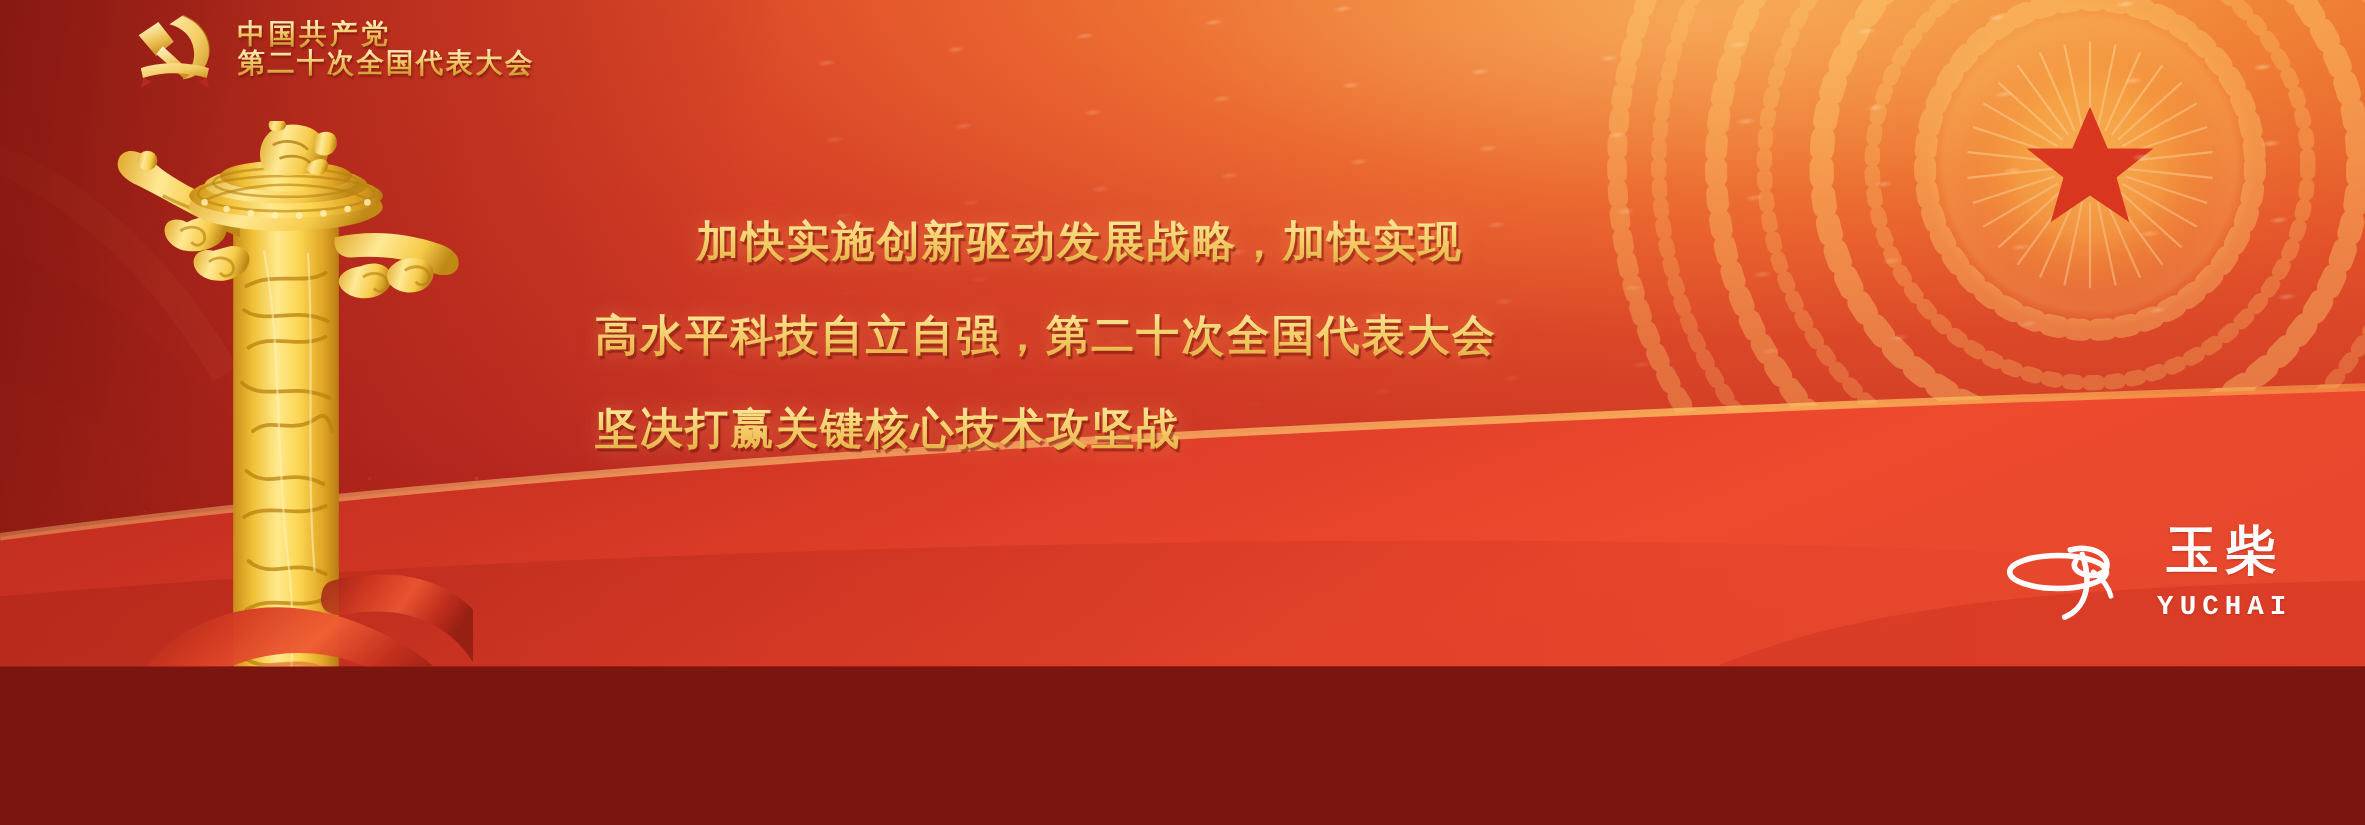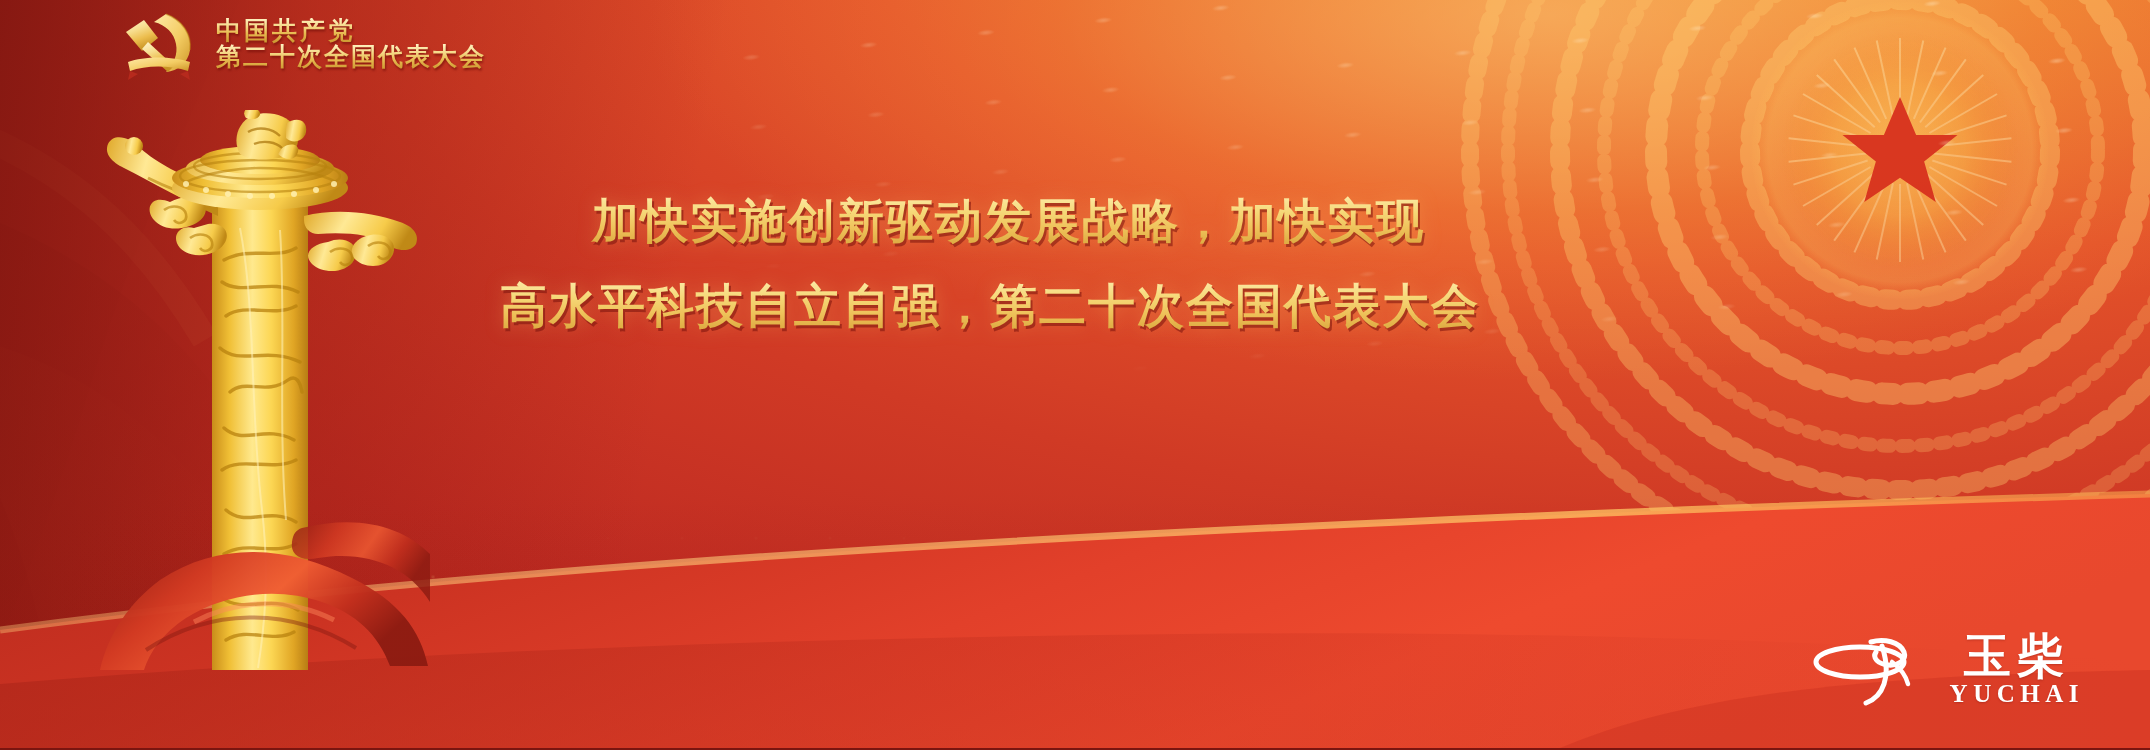--- a/index.html
+++ b/index.html
@@ -1,20 +1,20 @@
 <!DOCTYPE html>
 <html><head>
 <meta charset="utf-8">
 <style>
   html,body{margin:0;padding:0;background:#7a1510;}
   *{box-sizing:border-box;}
 
   .banner{
     position:relative;
-    width:2150px;height:748px;
+    width:2150px;height:606px;
     overflow:hidden;
     font-family:"DejaVu Sans","Liberation Sans",sans-serif;
     background:#c62d22;
   }
 
   
   .bg-base{
     position:absolute;inset:0;
     background:
       radial-gradient(120% 150% at 82% -18%, #f2a03c 0%, #ec7a30 16%, #e4532a 36%, #d03a25 58%, #bf2b22 78%, #ab2118 100%);
@@ -113,45 +113,46 @@
     -webkit-text-fill-color:transparent;
     filter:drop-shadow(1px 2px 1px rgba(120,16,10,.75));
   }
   .party-line.l2{font-size:25px;letter-spacing:2px;}
 
   
   .headline{
     position:absolute;left:500px;top:178px;width:1300px;
   }
   .hl-line{
-    font-size:47px;font-weight:bold;letter-spacing:2px;
+    font-size:39px;font-weight:bold;letter-spacing:2px;
     line-height:85px;white-space:nowrap;
     background:linear-gradient(180deg,#fffbe4 0%,#fdeeb0 16%,#f6d878 40%,#eec159 60%,#dca83f 80%,#c9902c 100%);
     -webkit-background-clip:text;background-clip:text;color:transparent;
     -webkit-text-fill-color:transparent;
     filter:drop-shadow(2px 3px 0 rgba(122,18,12,.55)) drop-shadow(0 0 9px rgba(255,205,110,.25));
+    margin-left:41px;
   }
   .hl-line.indent{padding-left:92px;}
 
   
   .yuchai{
     position:absolute;right:66px;bottom:42px;
     display:flex;align-items:flex-end;gap:14px;
   }
   .yuchai-mark{width:128px;height:74px;flex:0 0 auto;}
   .yuchai-mark svg{display:block;width:100%;height:100%;}
   .yuchai-words{display:flex;flex-direction:column;align-items:center;line-height:1;}
   .yuchai-cn{
     font-size:47px;font-weight:bold;color:#fff;letter-spacing:6px;
     font-family:"DejaVu Sans","Liberation Sans",sans-serif;
     text-shadow:0 1px 2px rgba(120,20,14,.35);
   }
   .yuchai-en{
     font-size:25px;font-weight:bold;color:#fff;letter-spacing:5.5px;
-    margin-top:2px;font-family:Liberation Serif, serif;
+    margin-top:15px;font-family:Liberation Mono, monospace;
     text-shadow:0 1px 2px rgba(120,20,14,.35);
   }
 </style>
 </head>
 <body>
 
 <div class="banner">
 
   <div class="bg-base"></div>
   <div class="bg-glow-tr"></div>
@@ -524,20 +525,21 @@
     </div>
     <div class="party-text">
       <span class="party-line l1">中国共产党</span>
       <span class="party-line l2">第二十次全国代表大会</span>
     </div>
   </div>
 
   <div class="headline">
     <div class="hl-line indent">加快实施创新驱动发展战略，加快实现</div>
     <div class="hl-line">高水平科技自立自强，第二十次全国代表大会</div>
+    <div class="hl-line">坚决打赢关键核心技术攻坚战</div>
   </div>
 
   <div class="yuchai">
     <div class="yuchai-mark">
       <svg viewBox="0 0 128 74" xmlns="http://www.w3.org/2000/svg">
         <ellipse cx="52" cy="30" rx="44" ry="15" fill="none" stroke="#ffffff" stroke-width="5"></ellipse>
         <path d="M63,10 C76,6 92,10 96,20 C99,28 90,34 80,33 C70,32 64,26 68,20" fill="none" stroke="#ffffff" stroke-width="5" stroke-linecap="round"></path>
         <path d="M74,14 C78,26 80,40 76,52 C73,61 66,68 58,71" fill="none" stroke="#ffffff" stroke-width="5" stroke-linecap="round"></path>
         <path d="M84,30 C92,36 98,44 100,52" fill="none" stroke="#ffffff" stroke-width="4.5" stroke-linecap="round"></path>
       </svg>

